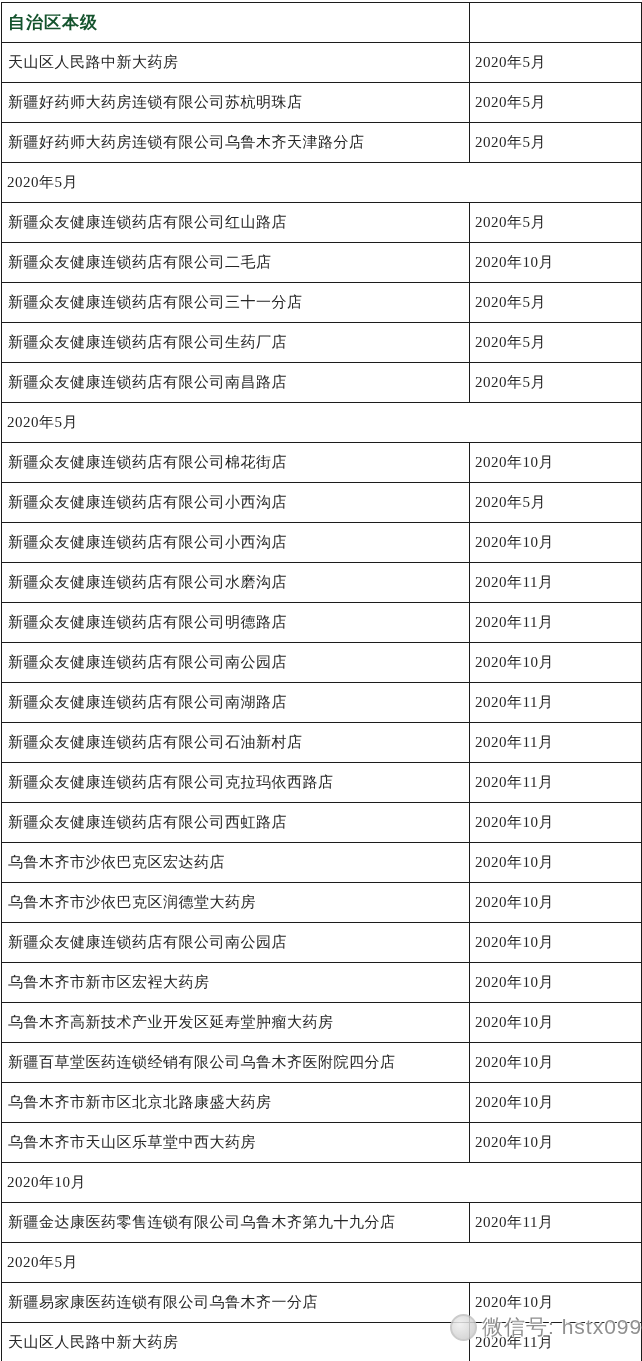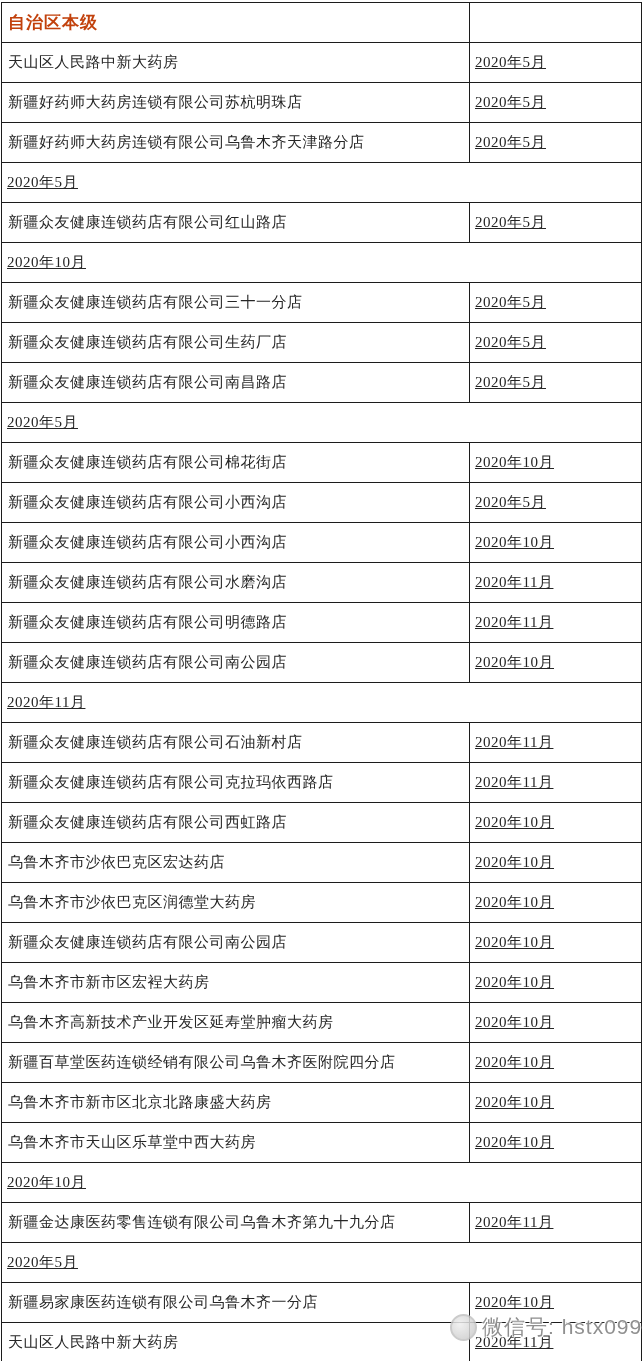--- a/index.html
+++ b/index.html
@@ -40,26 +40,25 @@
     overflow: hidden;
   }
   .c1 {
     width: 468px;
     border-right: 1px solid #1c1c1c;
     padding-left: 6px;
   }
   .c2 {
     flex: 1;
     padding-left: 5px;
-    text-decoration: underline;
   }
   .header-row .c1 {
     font-weight: bold;
     font-size: 17px;
-    color: #c2410c;
+    color: #14532d;
     letter-spacing: 1px;
   }
   .watermark {
     position: absolute;
     left: 450px;
     top: 1313px;
     display: flex;
     align-items: center;
     gap: 5px;
     pointer-events: none;
@@ -104,20 +103,21 @@
         <div class="cell c2">2020年5月</div>
       </div>
       <div class="row">
         <div class="cell c2">2020年5月</div>
       </div>
       <div class="row">
         <div class="cell c1">新疆众友健康连锁药店有限公司红山路店</div>
         <div class="cell c2">2020年5月</div>
       </div>
       <div class="row">
+        <div class="cell c1">新疆众友健康连锁药店有限公司二毛店</div>
         <div class="cell c2">2020年10月</div>
       </div>
       <div class="row">
         <div class="cell c1">新疆众友健康连锁药店有限公司三十一分店</div>
         <div class="cell c2">2020年5月</div>
       </div>
       <div class="row">
         <div class="cell c1">新疆众友健康连锁药店有限公司生药厂店</div>
         <div class="cell c2">2020年5月</div>
       </div>
@@ -146,20 +146,21 @@
       </div>
       <div class="row">
         <div class="cell c1">新疆众友健康连锁药店有限公司明德路店</div>
         <div class="cell c2">2020年11月</div>
       </div>
       <div class="row">
         <div class="cell c1">新疆众友健康连锁药店有限公司南公园店</div>
         <div class="cell c2">2020年10月</div>
       </div>
       <div class="row">
+        <div class="cell c1">新疆众友健康连锁药店有限公司南湖路店</div>
         <div class="cell c2">2020年11月</div>
       </div>
       <div class="row">
         <div class="cell c1">新疆众友健康连锁药店有限公司石油新村店</div>
         <div class="cell c2">2020年11月</div>
       </div>
       <div class="row">
         <div class="cell c1">新疆众友健康连锁药店有限公司克拉玛依西路店</div>
         <div class="cell c2">2020年11月</div>
       </div>

